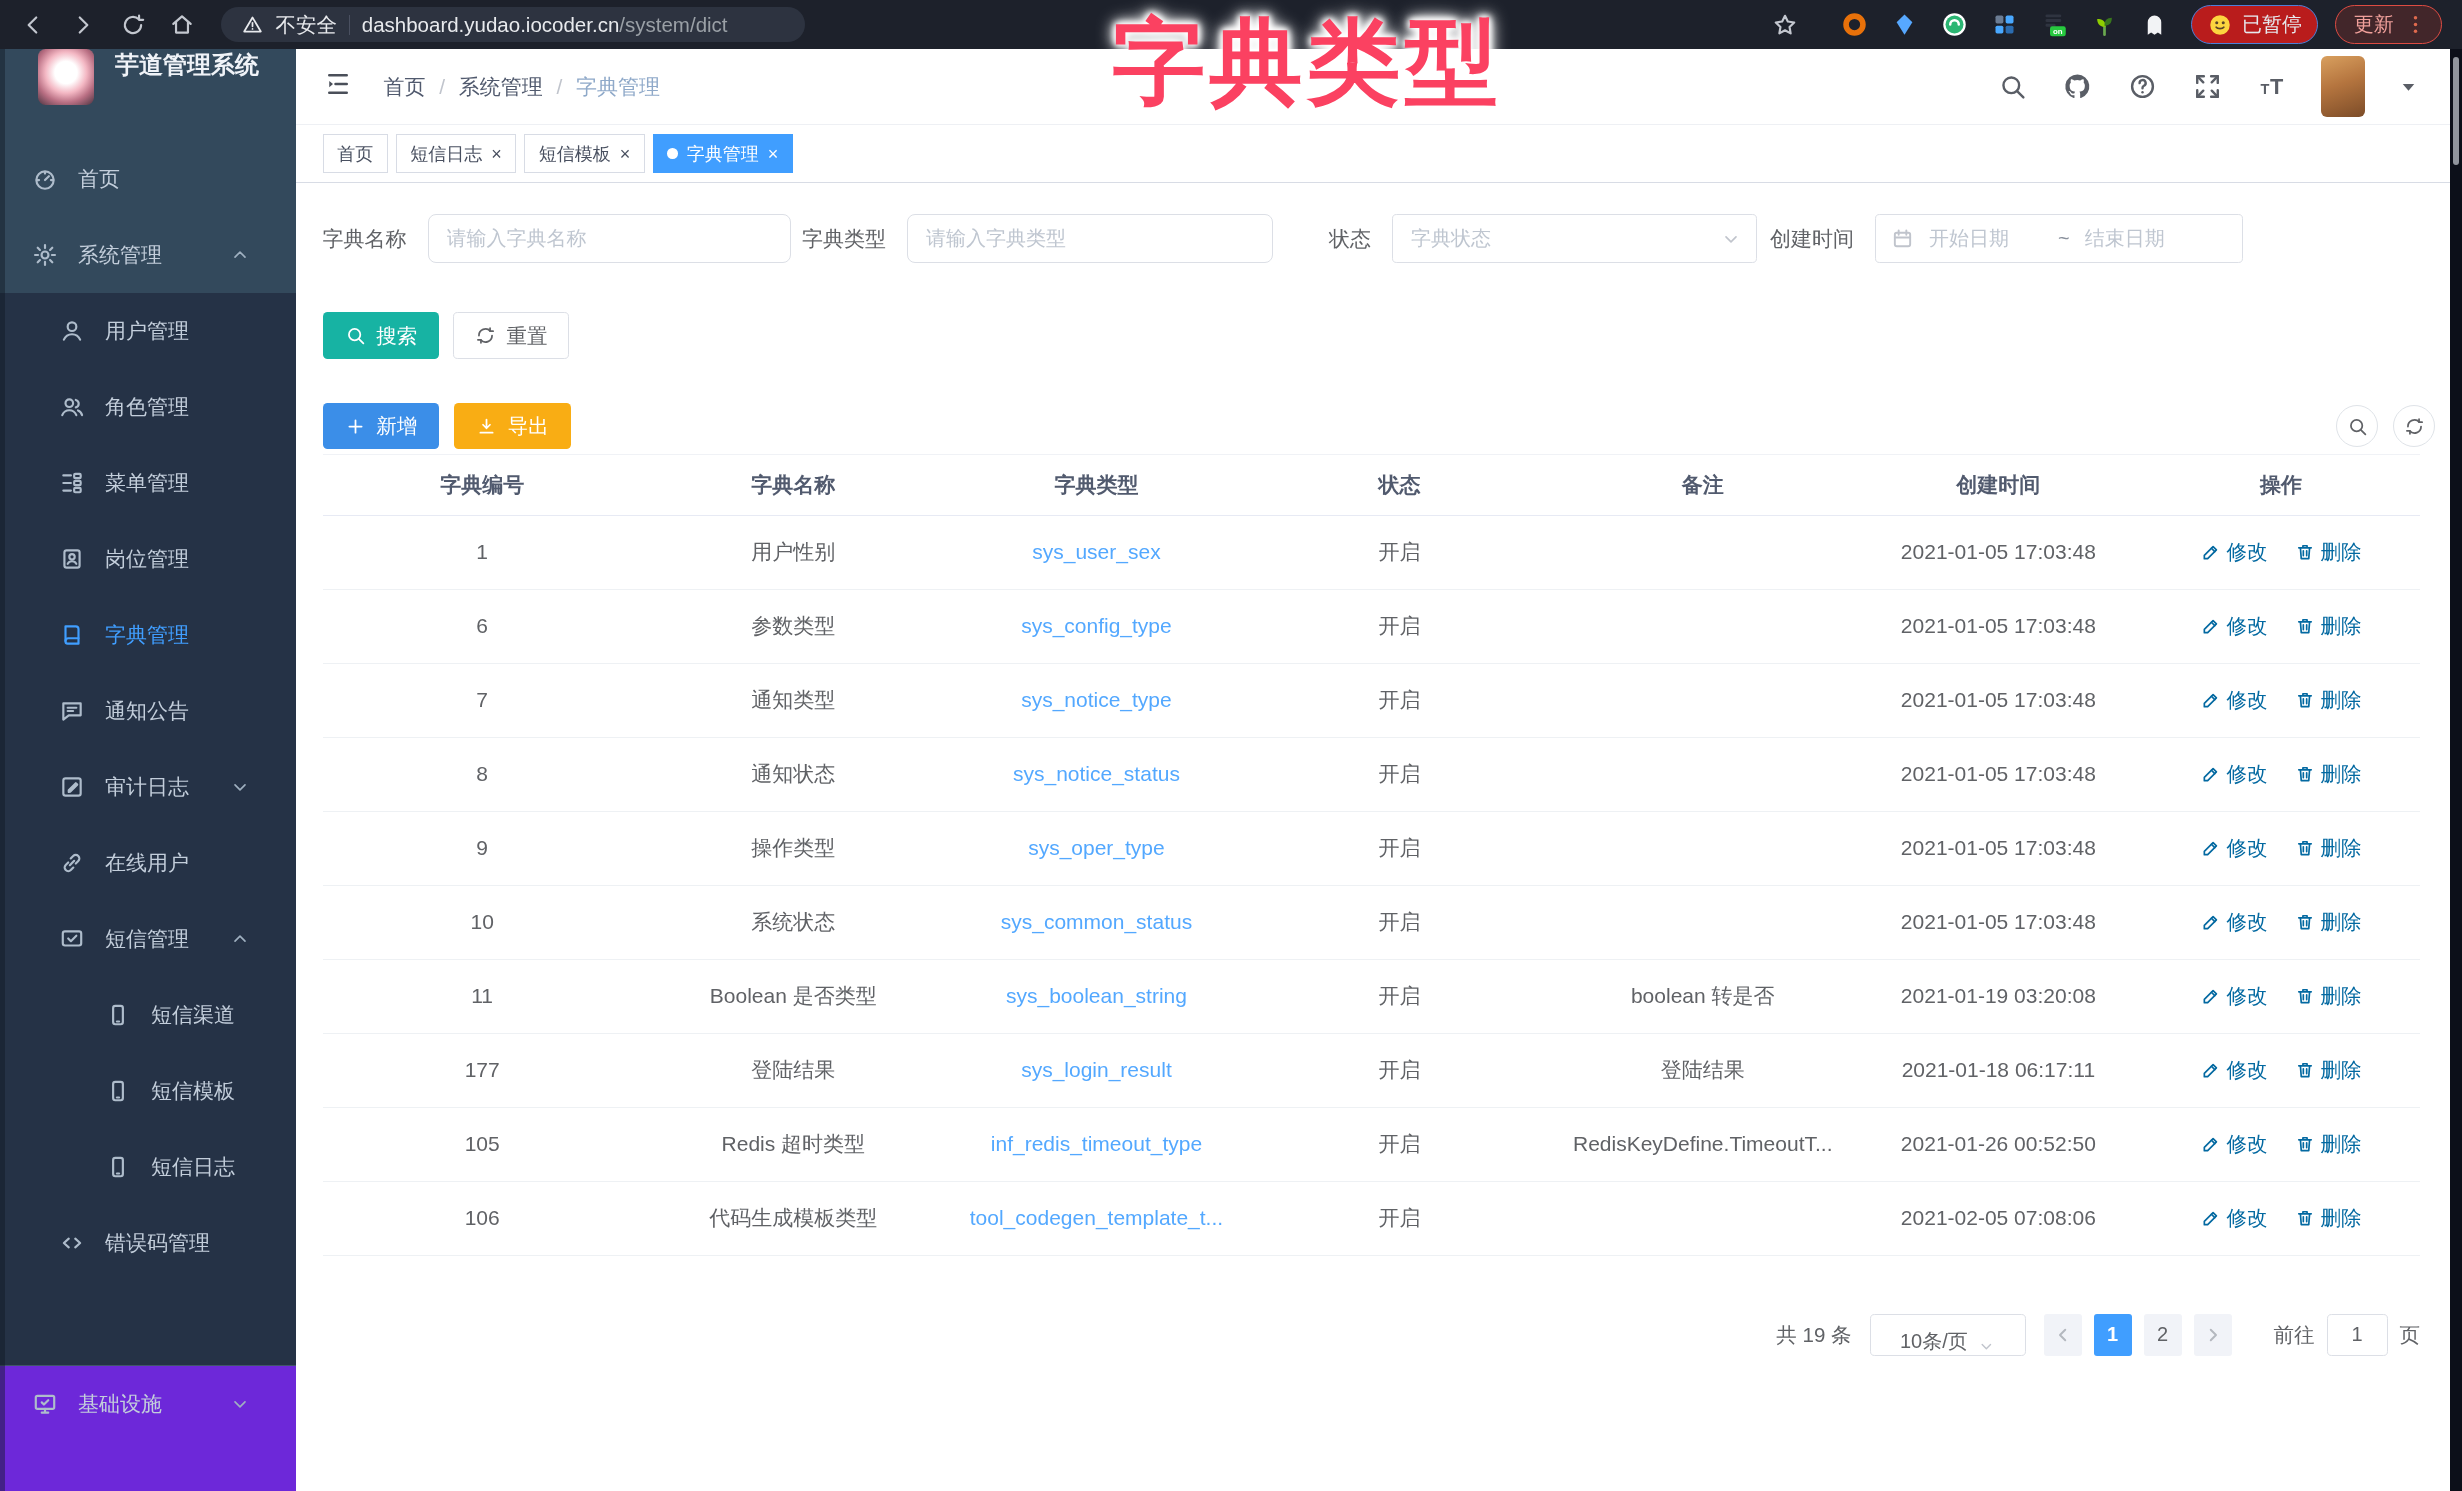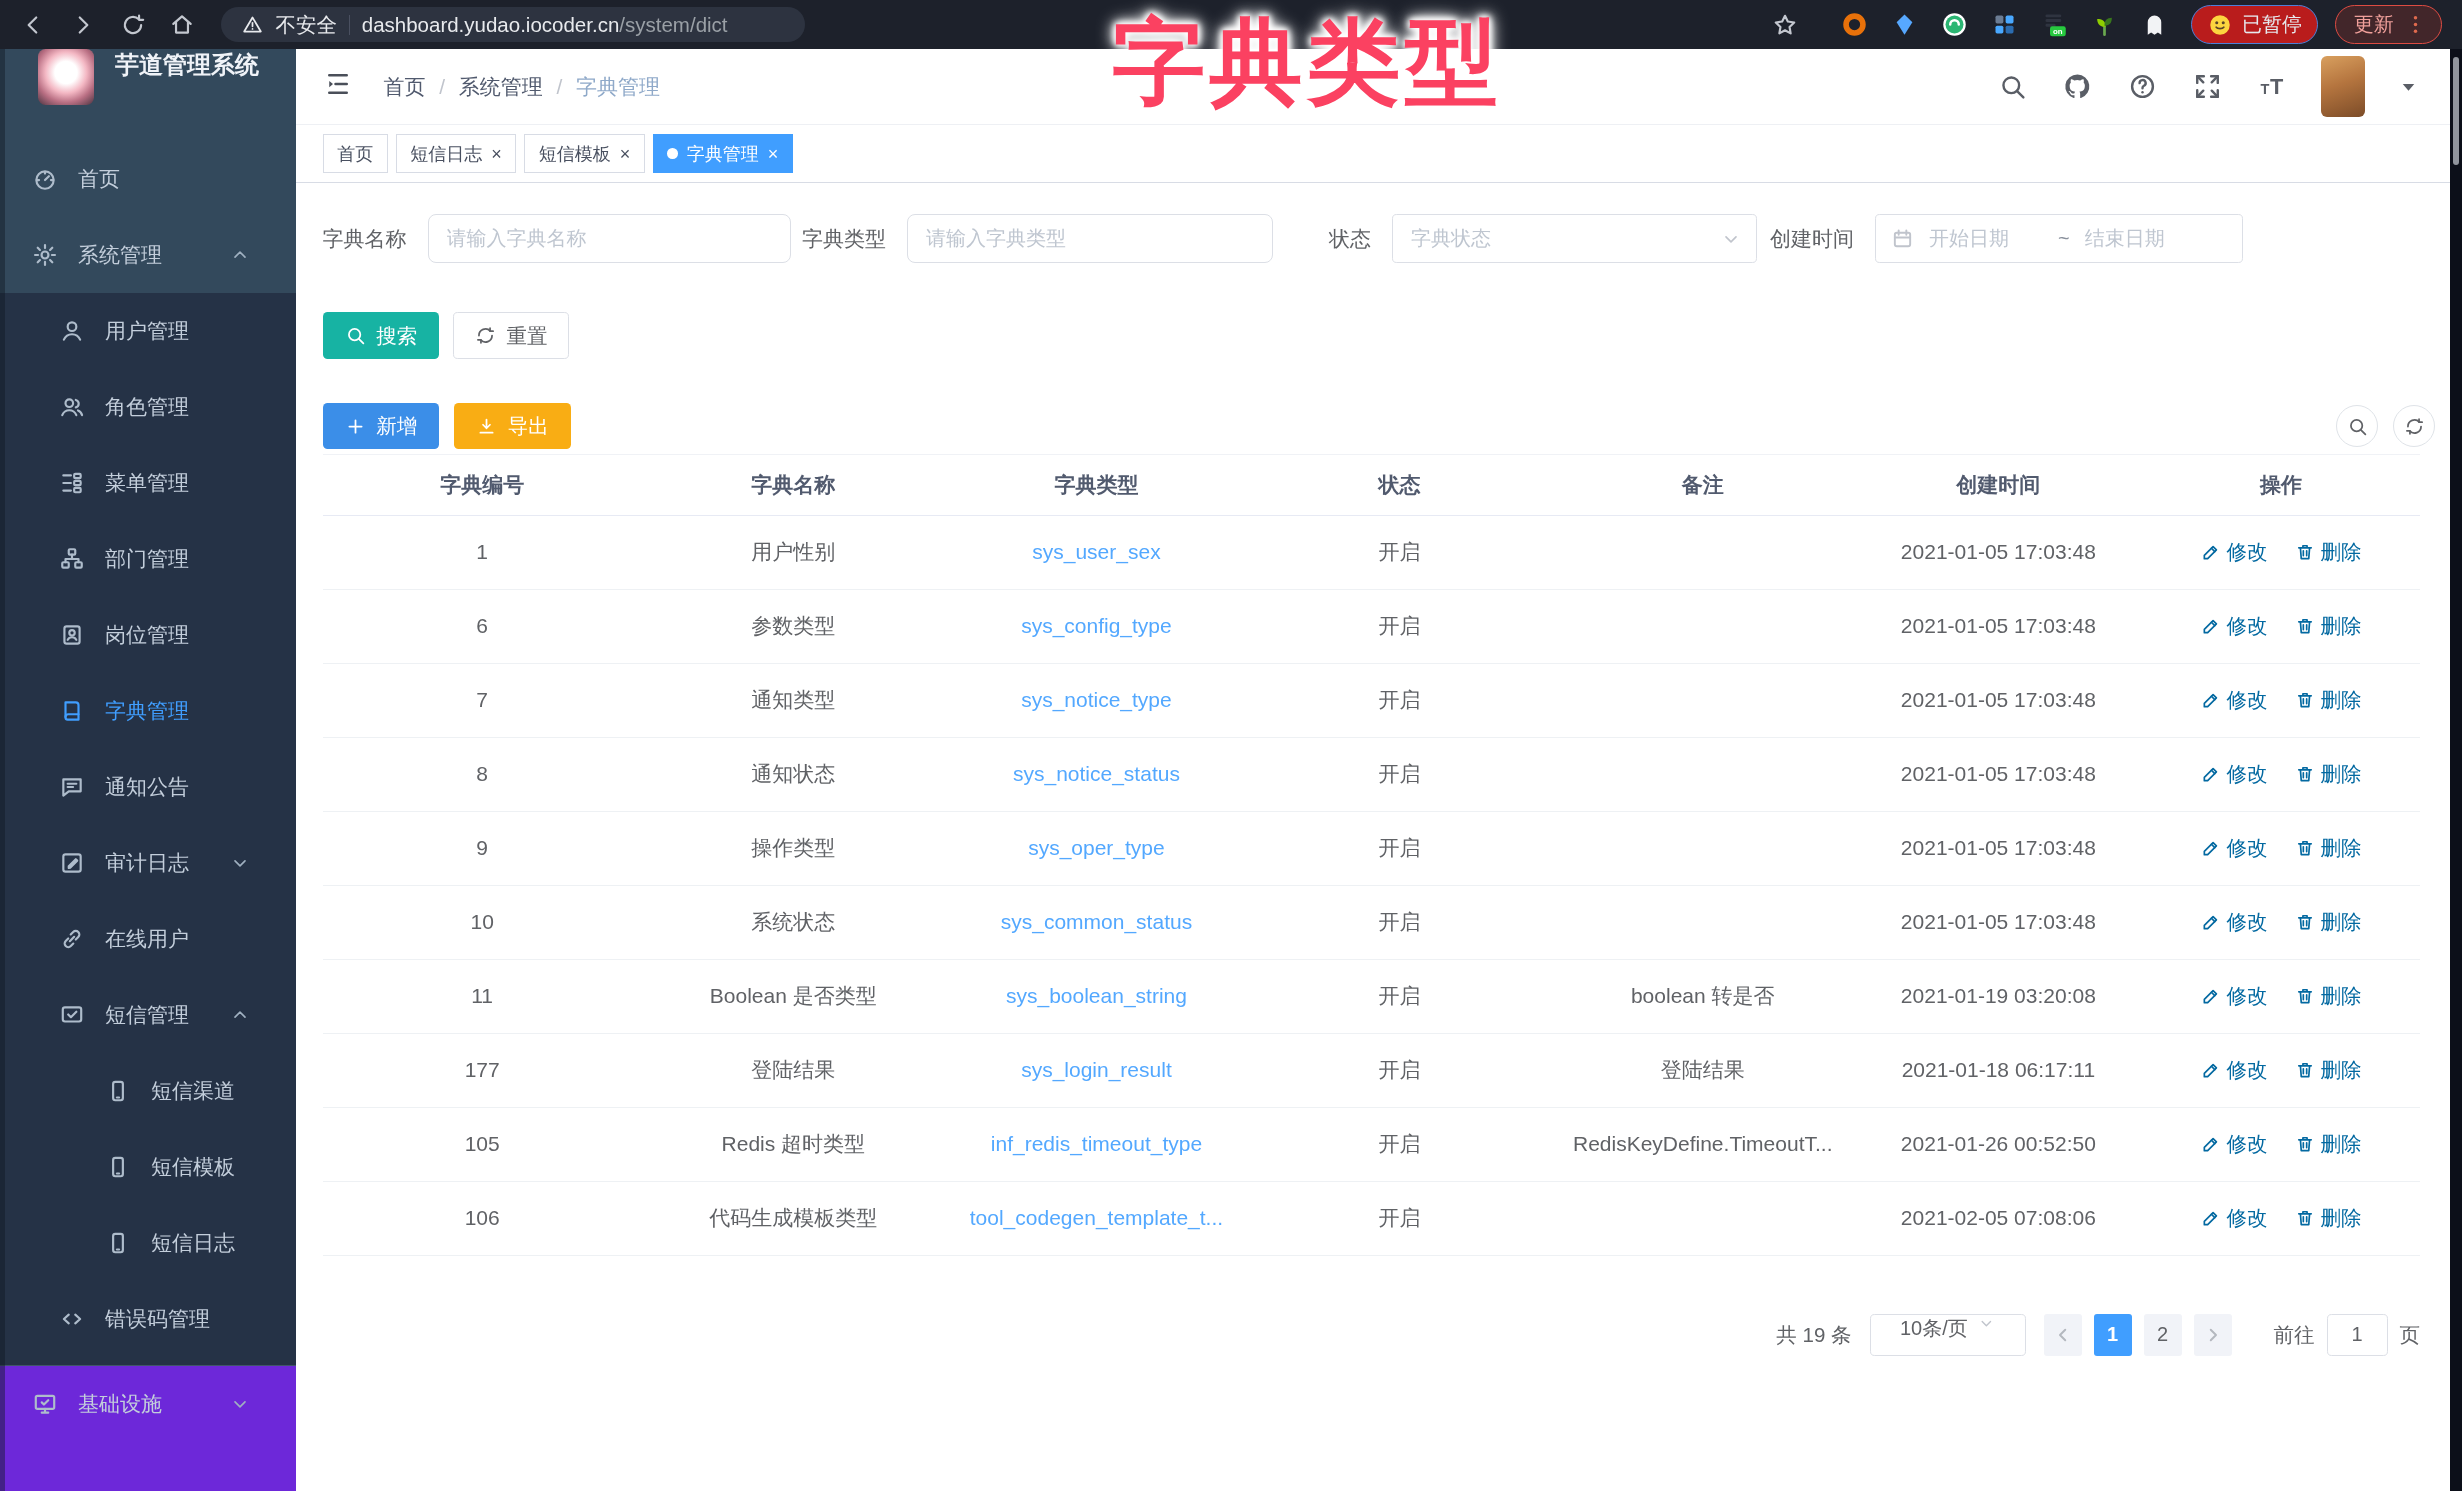--- a/index.html
+++ b/index.html
@@ -131,21 +131,21 @@
     border-bottom:1.5px solid #eef1f4; overflow:hidden; white-space:nowrap; }
   .type-link { color:#53a8ff; cursor:pointer; }
   .op-wrap { display:inline-flex; gap:27px; }
   .op-link { display:inline-flex; align-items:center; gap:6px; color:#0369a1; font-size:20.5px; cursor:pointer; }
   .op-link .ic { width:20px; height:20px; }
 
   
   #pagination { display:flex; justify-content:flex-end; align-items:center; margin-top:58px;
     gap:12px; font-size:20.5px; color:#606266; }
   #size-select { width:156px; height:42px; border:0.8px solid #dcdfe6; border-radius:4.6px;
-    display:flex; align-items:flex-start; justify-content:center; gap:10.6px; font-size:20px; cursor:pointer; margin:0 6px; }
+    display:flex; align-items:flex-end; justify-content:center; gap:10.6px; font-size:20px; cursor:pointer; margin:0 6px; }
   #size-select .ic { width:16.7px; height:16.7px; color:#c0c4cc; }
   .pg { min-width:38px; height:42px; border-radius:3px; background:#f1f3f8; color:#606266;
     display:flex; align-items:center; justify-content:center; font-size:20px; cursor:pointer; padding:0 6px; }
   .pg.active { background:#409eff; color:#fff; font-weight:bold; }
   .pg.arrow { color:#b4b8bf; }
   .pg .ic { width:18px; height:18px; }
   #goto-label { margin-left:30px; }
   #goto-input { width:61px; height:42px; border:0.8px solid #dcdfe6; border-radius:4.6px;
     text-align:center; font-size:20px; color:#606266; outline:none; font-family:inherit; }
 
@@ -333,31 +333,20 @@
       <div class="s-item lv2">
         <span class="ic ">
           <svg viewBox="0 0 24 24">
             <path d="M4 5h7M4 12h7M4 19h7"></path>
             <rect x="14" y="3.5" width="6" height="4" rx="1"></rect>
             <rect x="14" y="10" width="6" height="4" rx="1"></rect>
             <rect x="14" y="16.5" width="6" height="4" rx="1"></rect>
           </svg>
         </span>
         <span class="s-label">菜单管理</span>
-      </div>
-      <div class="s-item lv2">
-        <span class="ic ">
-          <svg viewBox="0 0 24 24">
-            <rect x="9" y="3" width="6" height="5" rx="1"></rect>
-            <rect x="3" y="15" width="6" height="5" rx="1"></rect>
-            <rect x="15" y="15" width="6" height="5" rx="1"></rect>
-            <path d="M12 8v4M6 15v-3h12v3"></path>
-          </svg>
-        </span>
-        <span class="s-label">部门管理</span>
       </div>
       <div class="s-item lv2">
         <span class="ic ">
           <svg viewBox="0 0 24 24">
             <rect x="5" y="4" width="14" height="16" rx="2"></rect>
             <circle cx="12" cy="10" r="2.5"></circle>
             <path d="M8 16.5c.8-1.6 2.2-2.4 4-2.4s3.2.8 4 2.4"></path>
           </svg>
         </span>
         <span class="s-label">岗位管理</span>

